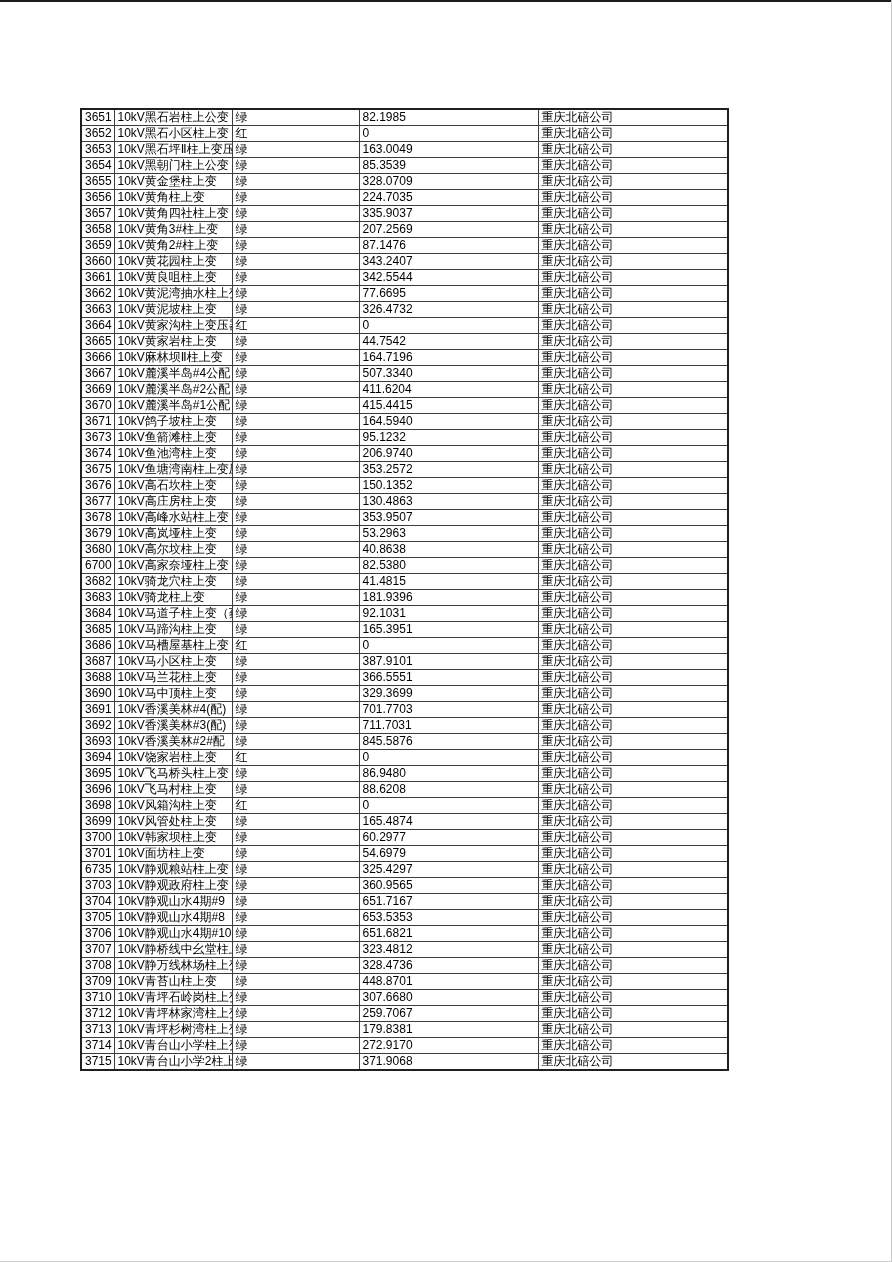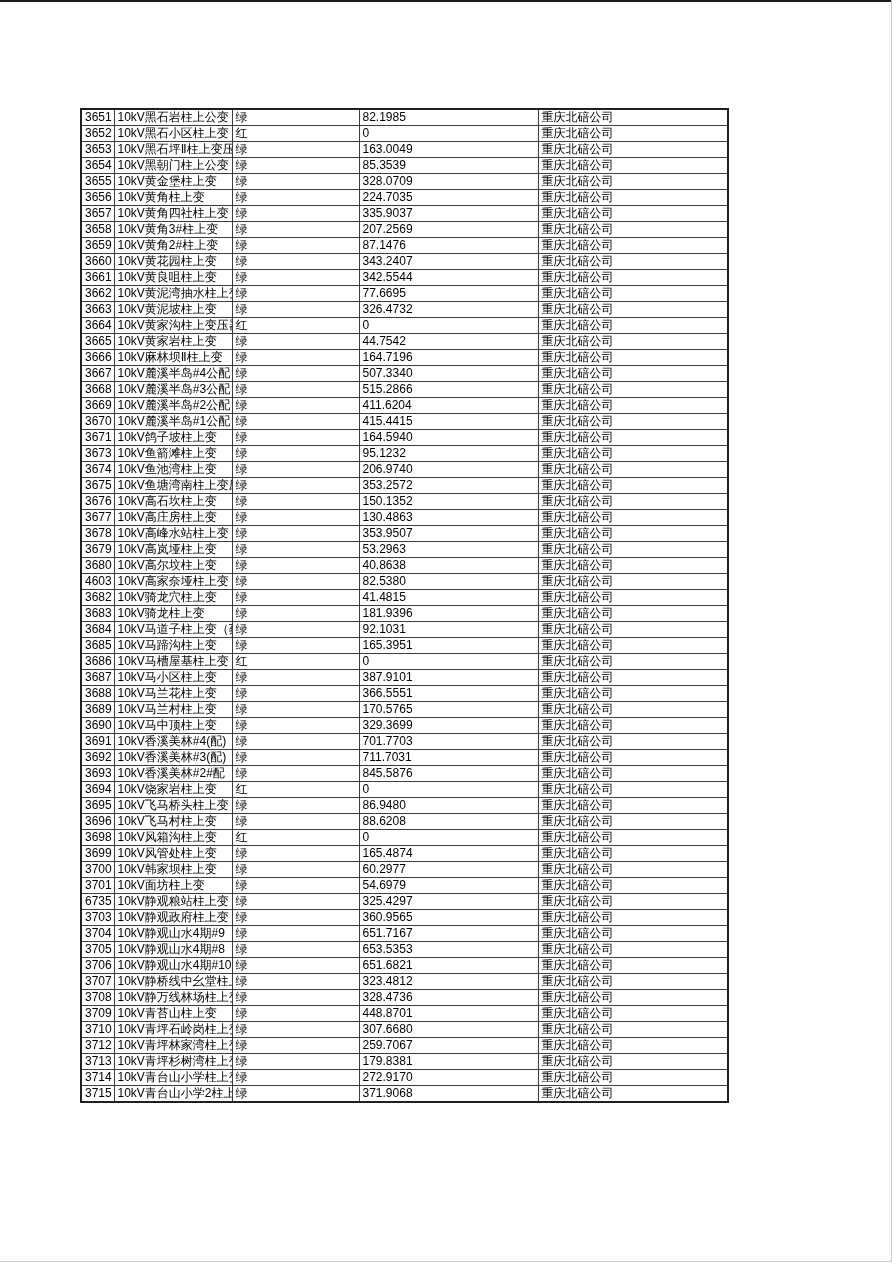--- a/index.html
+++ b/index.html
@@ -190,27 +190,20 @@
       <td class="c-company">重庆北碚公司</td>
     </tr>
         <tr>
       <td class="c-no">3667</td>
       <td class="c-name">10kV麓溪半岛#4公配</td>
       <td class="c-status">绿</td>
       <td class="c-value">507.3340</td>
       <td class="c-company">重庆北碚公司</td>
     </tr>
         <tr>
-      <td class="c-no">3668</td>
-      <td class="c-name">10kV麓溪半岛#3公配</td>
-      <td class="c-status">绿</td>
-      <td class="c-value">515.2866</td>
-      <td class="c-company">重庆北碚公司</td>
-    </tr>
-        <tr>
       <td class="c-no">3669</td>
       <td class="c-name">10kV麓溪半岛#2公配</td>
       <td class="c-status">绿</td>
       <td class="c-value">411.6204</td>
       <td class="c-company">重庆北碚公司</td>
     </tr>
         <tr>
       <td class="c-no">3670</td>
       <td class="c-name">10kV麓溪半岛#1公配</td>
       <td class="c-status">绿</td>
@@ -274,21 +267,21 @@
       <td class="c-company">重庆北碚公司</td>
     </tr>
         <tr>
       <td class="c-no">3680</td>
       <td class="c-name">10kV高尔坟柱上变</td>
       <td class="c-status">绿</td>
       <td class="c-value">40.8638</td>
       <td class="c-company">重庆北碚公司</td>
     </tr>
         <tr>
-      <td class="c-no">4603</td>
+      <td class="c-no">6700</td>
       <td class="c-name">10kV高家奈垭柱上变</td>
       <td class="c-status">绿</td>
       <td class="c-value">82.5380</td>
       <td class="c-company">重庆北碚公司</td>
     </tr>
         <tr>
       <td class="c-no">3682</td>
       <td class="c-name">10kV骑龙穴柱上变</td>
       <td class="c-status">绿</td>
       <td class="c-value">41.4815</td>
@@ -327,27 +320,20 @@
       <td class="c-name">10kV马小区柱上变</td>
       <td class="c-status">绿</td>
       <td class="c-value">387.9101</td>
       <td class="c-company">重庆北碚公司</td>
     </tr>
         <tr>
       <td class="c-no">3688</td>
       <td class="c-name">10kV马兰花柱上变</td>
       <td class="c-status">绿</td>
       <td class="c-value">366.5551</td>
-      <td class="c-company">重庆北碚公司</td>
-    </tr>
-        <tr>
-      <td class="c-no">3689</td>
-      <td class="c-name">10kV马兰村柱上变</td>
-      <td class="c-status">绿</td>
-      <td class="c-value">170.5765</td>
       <td class="c-company">重庆北碚公司</td>
     </tr>
         <tr>
       <td class="c-no">3690</td>
       <td class="c-name">10kV马中顶柱上变</td>
       <td class="c-status">绿</td>
       <td class="c-value">329.3699</td>
       <td class="c-company">重庆北碚公司</td>
     </tr>
         <tr>

